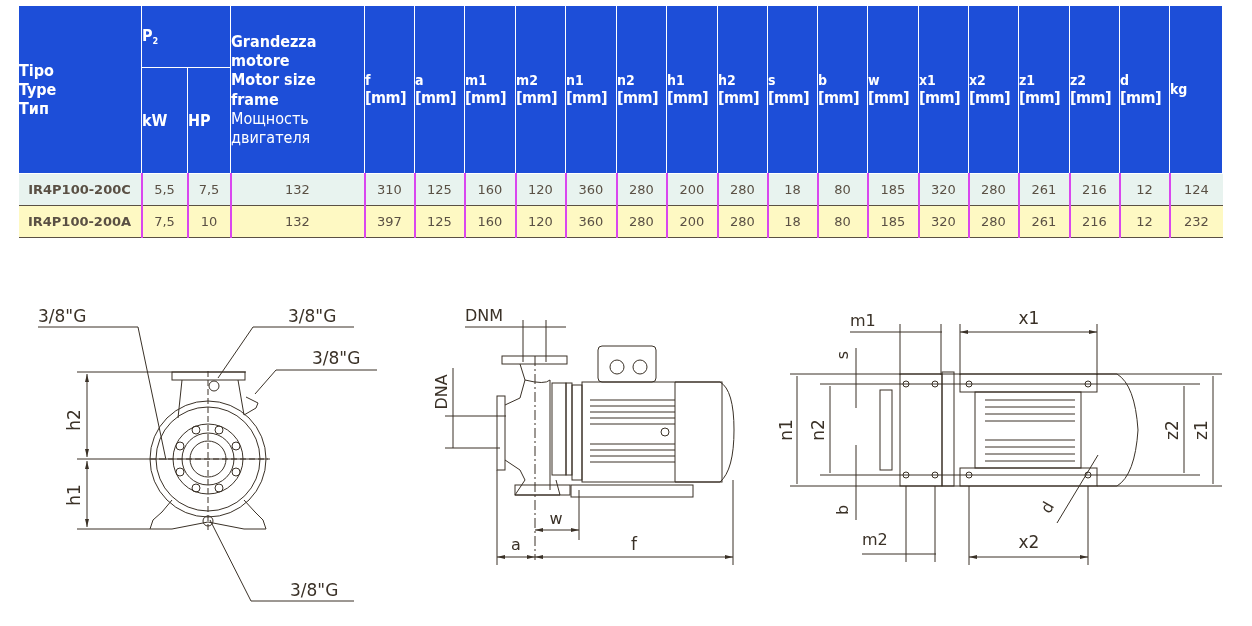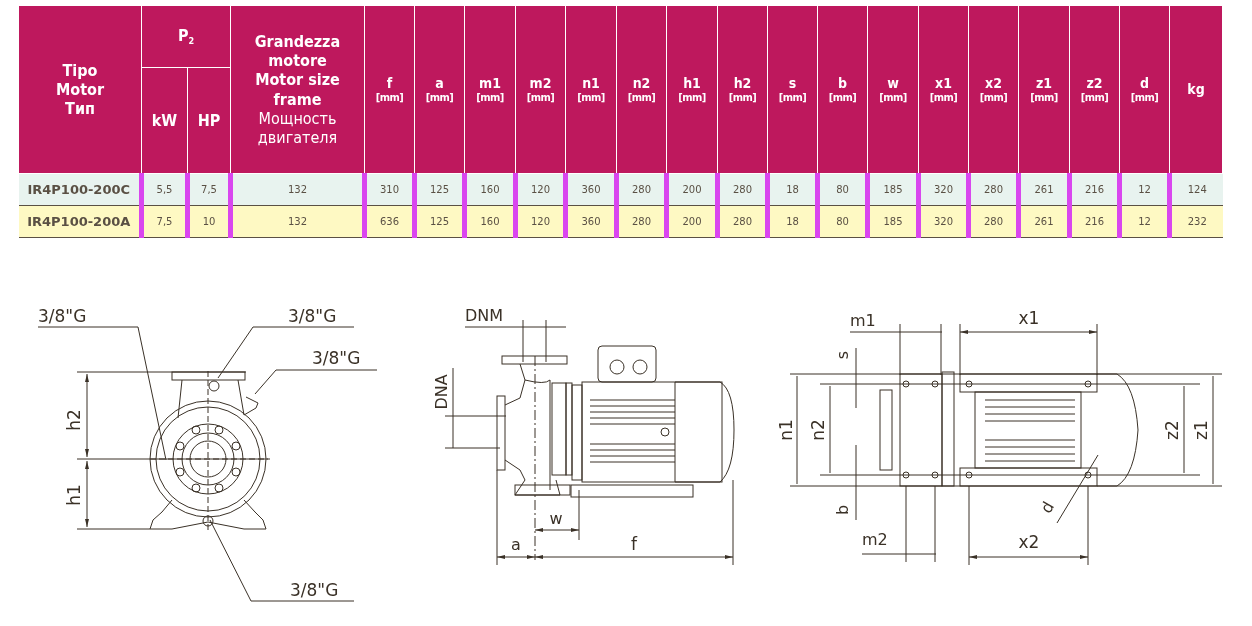--- a/index.html
+++ b/index.html
@@ -1,22 +1,22 @@
 <!DOCTYPE html>
 <html><head>
 <meta charset="utf-8">
 <style>
   html, body { margin:0; padding:0; background:#ffffff; }
   body { width:1252px; height:626px; position:relative; overflow:hidden; font-family:"DejaVu Sans", sans-serif; }
   table.spec { position:absolute; left:18px; top:5px; border-collapse:collapse; table-layout:fixed; width:1204px; }
-  table.spec th { background:#be185d; color:#ffffff; font-weight:bold; border:1px solid #ffffff; text-align:center; padding:0; line-height:1.2; font-family:"DejaVu Sans Condensed","DejaVu Sans", sans-serif; }
+  table.spec th { background:#1d4ed8; color:#ffffff; font-weight:bold; border:1px solid #ffffff; text-align:left; padding:0; line-height:1.2; font-family:"DejaVu Sans Condensed","DejaVu Sans", sans-serif; }
   table.spec th.dim { font-size:14px; vertical-align:middle; }
-  table.spec th.dim .u { display:block; font-size:11px; letter-spacing:-0.5px; }
+  table.spec th.dim .u { display:block; font-size:16px; letter-spacing:-0.5px; }
   table.spec th.big { font-size:16px; }
-  table.spec td { font-size:10px; color:#5a5044; text-align:center; height:31px; border-left:5px solid #d946ef; border-bottom:1px solid #5a5044; padding:0; }
+  table.spec td { font-size:13px; color:#5a5044; text-align:center; height:31px; border-left:2px solid #d946ef; border-bottom:1px solid #5a5044; padding:0; }
   table.spec td:first-child { border-left:none; font-weight:bold; font-size:13px; }
   table.spec tr.r1 td { background:#e8f3ef; }
   table.spec tr.r2 td { background:#fef9c3; }
   .sub { font-size:9px; vertical-align:-3px; }
   svg.drw { position:absolute; left:0; top:0; }
   svg.drw text { font-family:"DejaVu Sans", sans-serif; fill:#3a3127; }
 </style>
 </head>
 <body>
 
@@ -41,21 +41,21 @@
     <col style="width:50px">
       <col style="width:51px">
       <col style="width:50px">
       <col style="width:50px">
     <col style="width:53px">
   </colgroup>
   <thead>
     <tr style="height:62px">
       <th rowspan="2" class="big">
         <div>Tipo</div>
-        <div>Motor</div>
+        <div>Type</div>
         <div>Тип</div>
       </th>
       <th colspan="2" class="big">
         <span>P</span><span class="sub">2</span>
       </th>
       <th rowspan="2" class="big">
         <div>Grandezza</div>
         <div>motore</div>
         <div>Motor size</div>
         <div>frame</div>
@@ -107,21 +107,21 @@
         <td>261</td>
         <td>216</td>
         <td>12</td>
         <td>124</td>
       </tr>
       <tr class="r2">
         <td>IR4P100-200A</td>
         <td>7,5</td>
         <td>10</td>
         <td>132</td>
-        <td>636</td>
+        <td>397</td>
         <td>125</td>
         <td>160</td>
         <td>120</td>
         <td>360</td>
         <td>280</td>
         <td>200</td>
         <td>280</td>
         <td>18</td>
         <td>80</td>
         <td>185</td>

